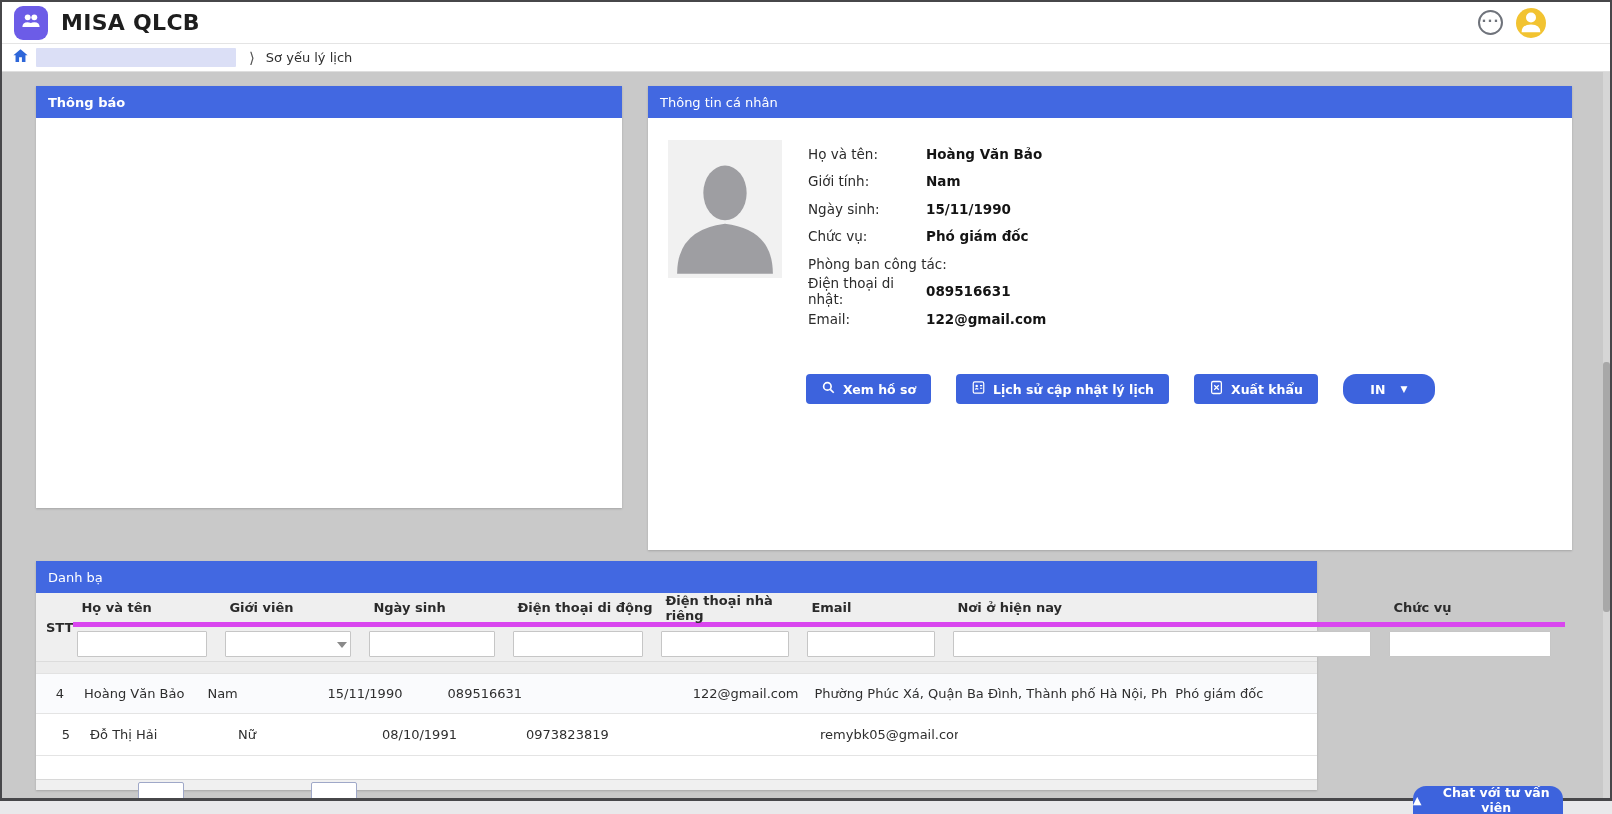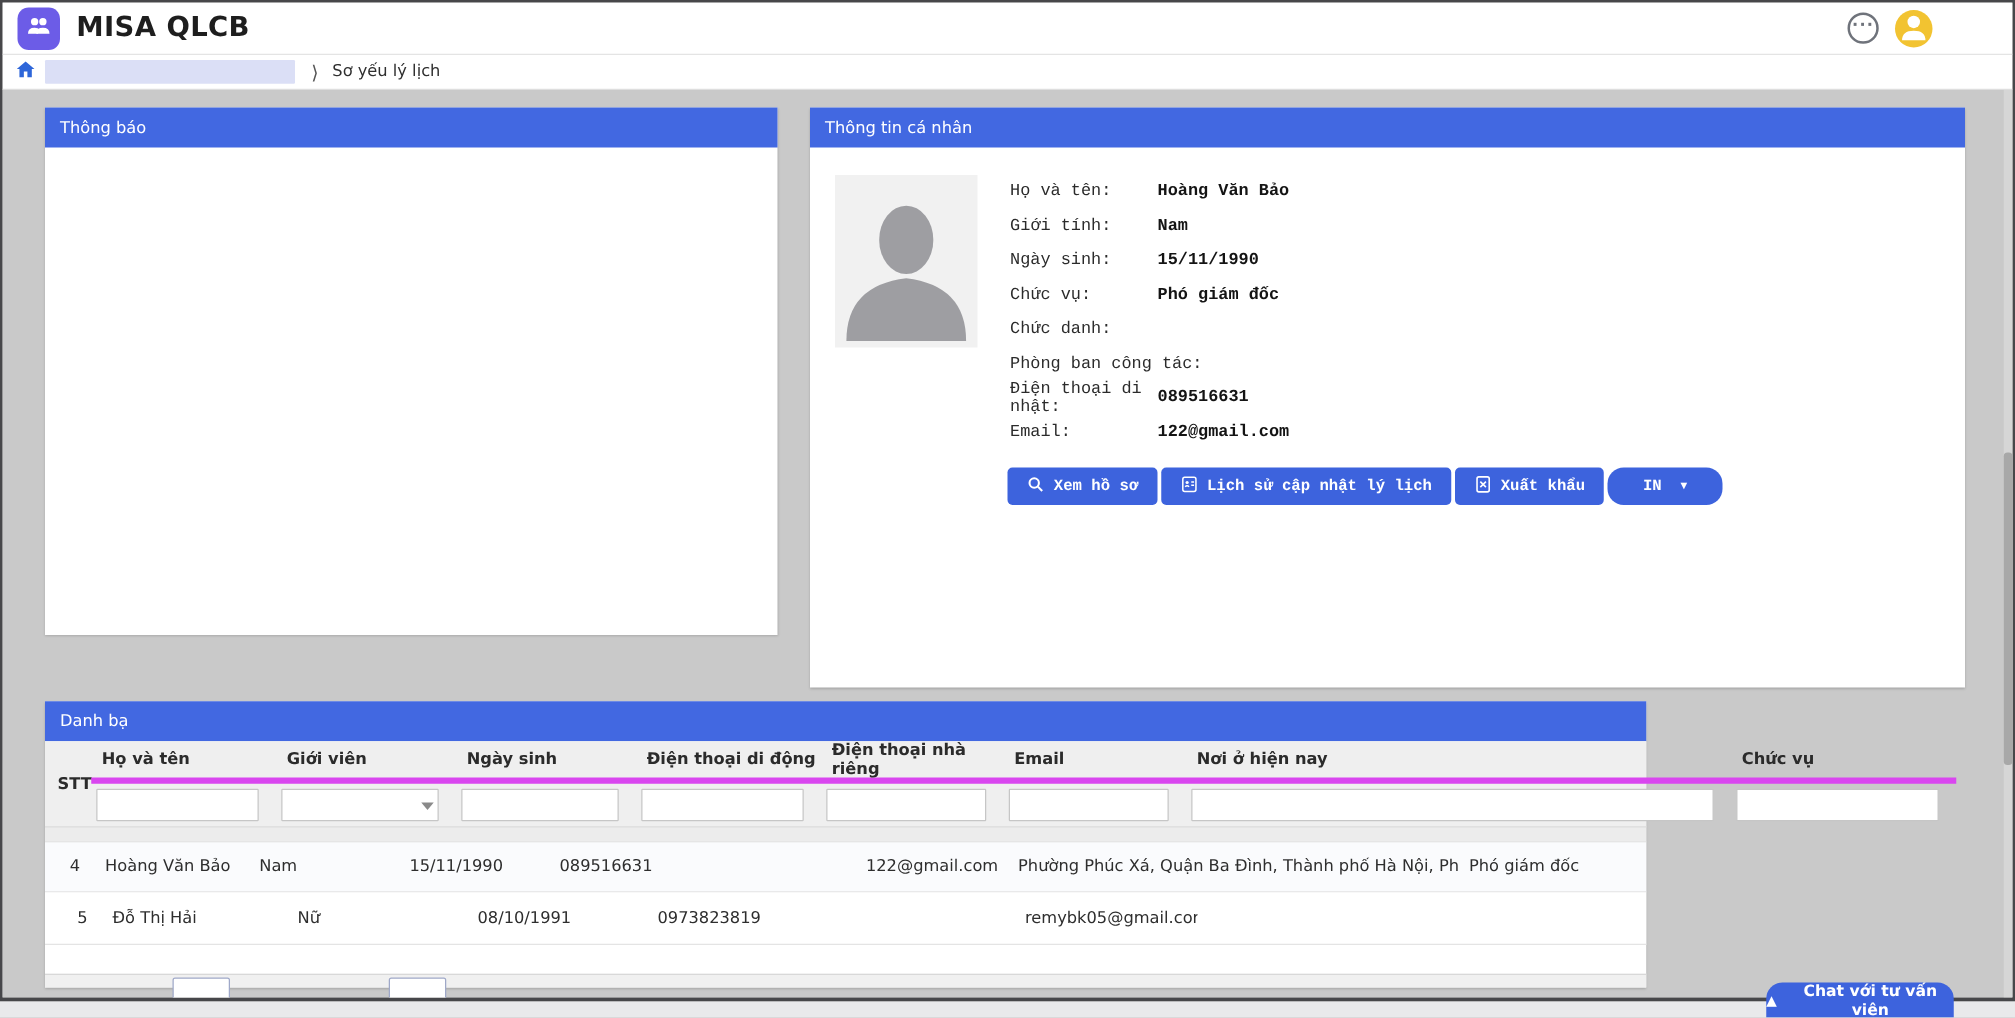--- a/index.html
+++ b/index.html
@@ -51,39 +51,39 @@
   
   .content { position:relative; height:726px; background:#C9C9C9; }
   .panel {
     position:absolute; background:#fff;
     box-shadow:0 1px 2px rgba(0,0,0,0.18);
   }
   .panel-header {
     height:32px; background:#4268E1; color:#fff; font-size:13px;
     display:flex; align-items:center; padding:0 12px;
   }
-  .panel-notif { left:34px; top:14px; width:586px; height:422px; }
+  .panel-notif { left:34px; top:14px; width:586px; height:422px;font-weight:bold; }
   .panel-personal { left:646px; top:14px; width:924px; height:464px; }
   .panel-directory { left:34px; top:489px; width:1281px; height:229px; }
 
   
   .v-scrollbar { position:absolute; left:1601px; top:0; bottom:0; width:7px; background:#D6D6D6; }
   .v-scrollbar .thumb { position:absolute; left:0; width:7px; top:290px; height:250px; background:#A8A8A8; border-radius:3px; }
 
   
-  .personal-body { position:relative; height:432px;font-family:Liberation Mono, monospace; }
+  .personal-body { position:relative; height:432px; }
   .photo {
     position:absolute; left:20px; top:22px; width:114px; height:138px;
     background:#F1F1F1; display:flex; align-items:flex-end; justify-content:center; overflow:hidden;
   }
   .fields { position:absolute; left:160px; top:22px; }
   .field-row { display:flex; height:27.5px; align-items:center; }
   .field-label { width:118px; font-size:13.5px; color:#2B2B2B; }
   .field-value { font-size:13.5px; font-weight:bold; color:#141414; }
-  .btn-row { position:absolute; left:158px; top:256px; display:flex; gap:3px; }
+  .btn-row { position:absolute; left:158px; top:256px; display:flex; gap:25px; }
   .btn {
     height:30px; background:#3D63DD; color:#fff; border:none; border-radius:4px;
     font-size:12.5px; font-weight:bold; display:flex; align-items:center; justify-content:center;
     gap:7px; padding:0 15px; cursor:pointer; font-family:inherit;
   }
   .btn .caret { font-size:9px; margin-left:8px; }
   .btn-print { width:92px;border-radius:13px; }
   
   .thead { display:flex; background:#EFEFEF; }
   .stt-cell { width:46px; display:flex; align-items:center; padding-left:10px; font-size:13px; font-weight:bold; color:#2B2B2B; }
@@ -200,24 +200,20 @@
               <span class="field-label">Giới tính:</span>
               <span class="field-value">Nam</span>
             </div>
           <div class="field-row">
               <span class="field-label">Ngày sinh:</span>
               <span class="field-value">15/11/1990</span>
             </div>
           <div class="field-row">
               <span class="field-label">Chức vụ:</span>
               <span class="field-value">Phó giám đốc</span>
-            </div>
-          <div class="field-row">
-              <span class="field-label">Chức danh:</span>
-              <span class="field-value"></span>
             </div>
           <div class="field-row">
               <span class="field-label" style="width:160px">Phòng ban công tác:</span>
               <span class="field-value"></span>
             </div>
           <div class="field-row">
               <span class="field-label">Điện thoại di nhật:</span>
               <span class="field-value">089516631</span>
             </div>
           <div class="field-row">

